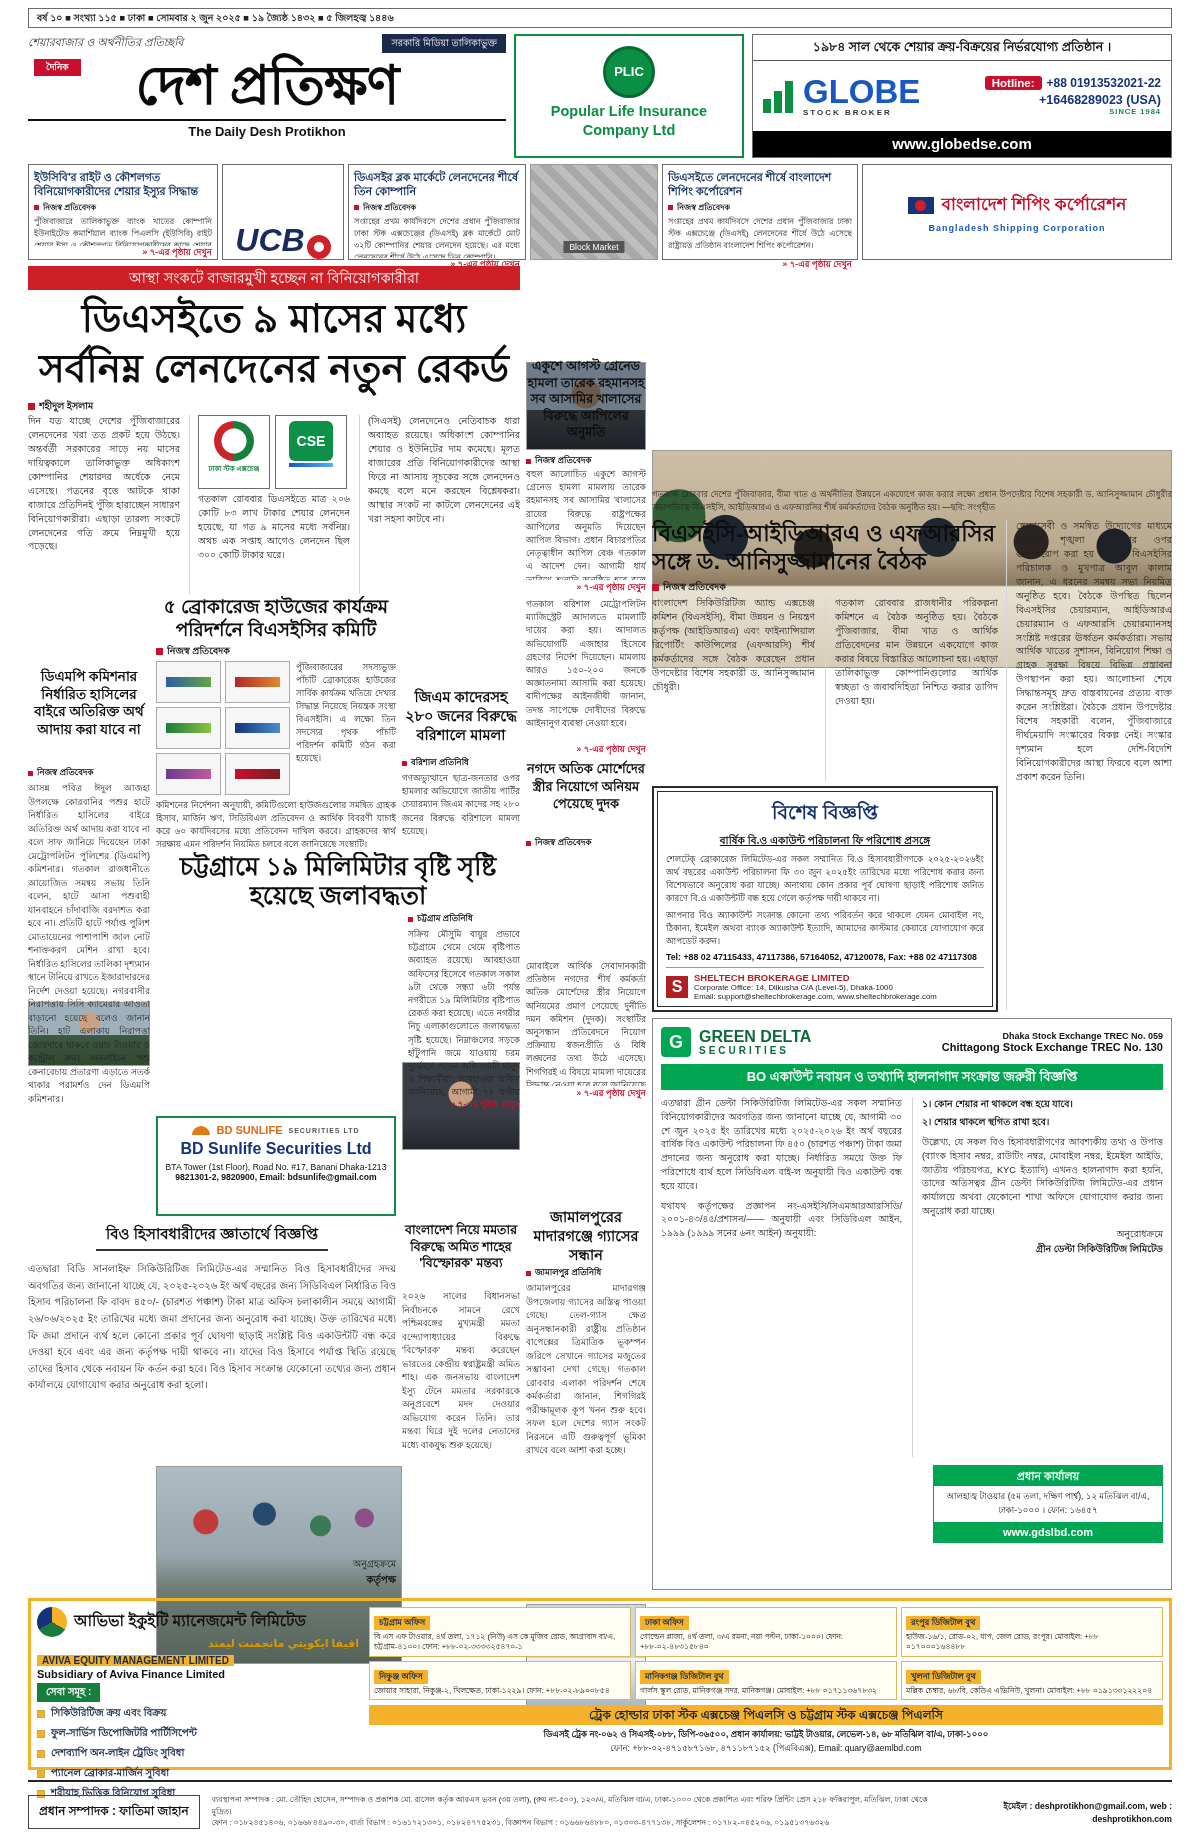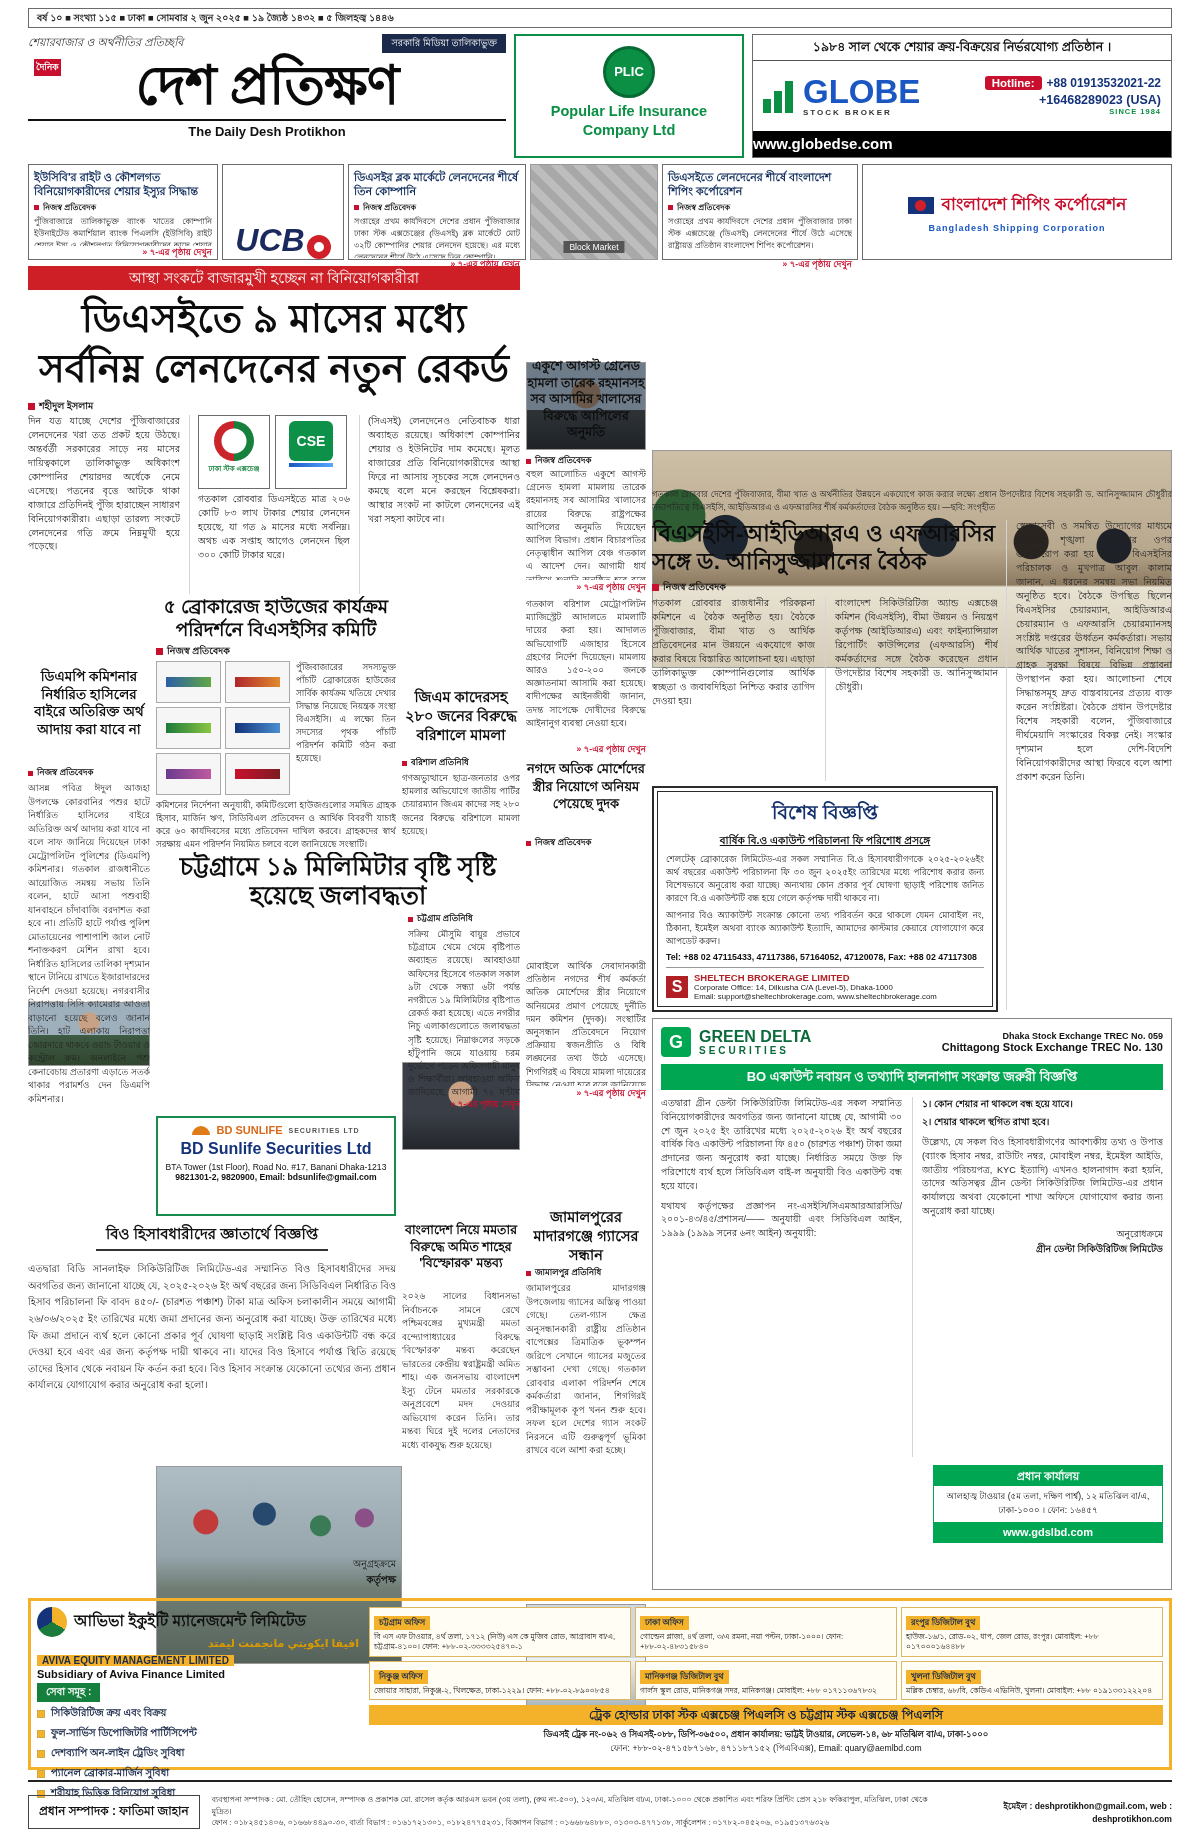--- a/index.html
+++ b/index.html
@@ -64,21 +64,21 @@
 <div id="page">
 
   <div class="abs bx" style="left:28px;top:8px;width:1144px;height:20px;font-size:9.5px;line-height:18px;padding-left:8px;font-weight:bold;color:#222">বর্ষ ১০ ■ সংখ্যা ১১৫ ■ ঢাকা ■ সোমবার ২ জুন ২০২৫ ■ ১৯ জ্যৈষ্ঠ ১৪৩২ ■ ৫ জিলহজ্ব ১৪৪৬</div>
 
   <div class="abs" style="left:28px;top:34px;width:478px;height:124px">
     <div style="display:flex;justify-content:space-between;align-items:center">
       <span style="font-size:11px;font-style:italic;color:#333">শেয়ারবাজার ও অর্থনীতির প্রতিচ্ছবি</span>
       <span style="background:#1b2a4a;color:#fff;font-size:9.5px;padding:2px 9px">সরকারি মিডিয়া তালিকাভুক্ত</span>
     </div>
     <div style="position:relative;text-align:center">
-      <span style="position:absolute;left:6px;top:6px;background:#c8102e;color:#fff;font-size:9px;padding:1px 2px;font-weight:bold">দৈনিক</span>
+      <span style="position:absolute;left:6px;top:6px;background:#c8102e;color:#fff;font-size:9px;padding:1px 12px;font-weight:bold">দৈনিক</span>
       <div style="font-size:54px;font-weight:bold;line-height:64px;letter-spacing:-1px;color:#0a0a0a">দেশ প্রতিক্ষণ</div>
     </div>
     <div style="border-top:2px solid #111;margin-top:2px;padding-top:3px;text-align:center;font-weight:bold;font-size:13px;color:#111">The Daily Desh Protikhon</div>
   </div>
 
   <div class="abs" style="left:514px;top:34px;width:230px;height:124px;border:2px solid #0a8f44;padding:8px;text-align:center">
     <div style="width:52px;height:52px;margin:2px auto;border-radius:50%;background:#0a8f44;border:3px solid #066a32;color:#fff;font-weight:bold;font-size:13px;line-height:46px">PLIC</div>
     <div style="color:#0a8f44;font-weight:bold;font-size:14.5px;line-height:1.3;margin-top:4px">Popular Life Insurance Company Ltd</div>
   </div>
 
@@ -96,21 +96,21 @@
       </div>
       <div style="margin-left:auto;text-align:right">
         <div style="display:flex;justify-content:flex-end;align-items:center;gap:5px">
           <span style="background:#c8102e;color:#fff;font-weight:bold;font-size:11.5px;padding:1px 7px;border-radius:3px">Hotline:</span>
           <span style="color:#14337a;font-weight:bold;font-size:12px">+88 01913532021-22</span>
         </div>
         <div style="color:#14337a;font-weight:bold;font-size:12.5px;margin-top:3px">+16468289023 (USA)</div>
         <div style="font-size:7.5px;color:#0a8f44;font-weight:bold;letter-spacing:1px">SINCE 1984</div>
       </div>
     </div>
-    <div style="background:#000;color:#fff;height:26px;line-height:26px;text-align:left;font-weight:bold;font-size:15px">www.globedse.com</div>
+    <div style="background:#000;color:#fff;height:26px;line-height:26px;text-align:center;font-weight:bold;font-size:15px">www.globedse.com</div>
   </div>
 
   <div class="abs bx" style="left:28px;top:164px;width:190px;height:96px;padding:5px">
     <div class="hl-blue" style="font-size:11px;line-height:1.3">ইউসিবি'র রাইট ও কৌশলগত বিনিয়োগকারীদের শেয়ার ইস্যুর সিদ্ধান্ত</div>
     <div class="byline" style="font-size:8px;margin:2px 0">
         <span class="sq" style="width:5px;height:5px"></span>
         <span>নিজস্ব প্রতিবেদক</span>
       </div>
     <div class="body-txt" style="font-size:8px;height:30px">পুঁজিবাজারে তালিকাভুক্ত ব্যাংক খাতের কোম্পানি ইউনাইটেড কমার্শিয়াল ব্যাংক পিএলসি (ইউসিবি) রাইট শেয়ার ইস্যু ও কৌশলগত বিনিয়োগকারীদের কাছে শেয়ার ইস্যুর সিদ্ধান্ত নিয়েছে।</div>
     <div class="more">» ৭-এর পৃষ্ঠায় দেখুন</div>
@@ -198,22 +198,22 @@
   <div class="abs photo ph-meeting" style="left:652px;top:266px;width:520px;height:218px"></div>
   <div class="abs body-txt" style="left:652px;top:488px;width:520px;height:28px;font-size:8.4px">গতকাল রোববার দেশের পুঁজিবাজার, বীমা খাত ও অর্থনীতির উন্নয়নে একযোগে কাজ করার লক্ষ্যে প্রধান উপদেষ্টার বিশেষ সহকারী ড. আনিসুজ্জামান চৌধুরীর সভাপতিত্বে বিএসইসি, আইডিআরএ ও এফআরসির শীর্ষ কর্মকর্তাদের বৈঠক অনুষ্ঠিত হয়।  —ছবি: সংগৃহীত</div>
   <div class="abs hl" style="left:652px;top:520px;width:346px;height:58px;font-size:22.5px;line-height:1.25;overflow:hidden">বিএসইসি-আইডিআরএ ও এফআরসির সঙ্গে ড. আনিসুজ্জামানের বৈঠক</div>
   <div class="abs" style="left:652px;top:580px;width:346px">
     <div class="byline">
         <span class="sq"></span>
         <span>নিজস্ব প্রতিবেদক</span>
       </div>
   </div>
   <div class="abs cols2" style="left:652px;top:597px;width:346px;height:184px;overflow:hidden">
+    <div class="body-txt">বাংলাদেশ সিকিউরিটিজ অ্যান্ড এক্সচেঞ্জ কমিশন (বিএসইসি), বীমা উন্নয়ন ও নিয়ন্ত্রণ কর্তৃপক্ষ (আইডিআরএ) এবং ফাইন্যান্সিয়াল রিপোর্টিং কাউন্সিলের (এফআরসি) শীর্ষ কর্মকর্তাদের সঙ্গে বৈঠক করেছেন প্রধান উপদেষ্টার বিশেষ সহকারী ড. আনিসুজ্জামান চৌধুরী।</div>
     <div class="body-txt">গতকাল রোববার রাজধানীর পরিকল্পনা কমিশনে এ বৈঠক অনুষ্ঠিত হয়। বৈঠকে পুঁজিবাজার, বীমা খাত ও আর্থিক প্রতিবেদনের মান উন্নয়নে একযোগে কাজ করার বিষয়ে বিস্তারিত আলোচনা হয়। এছাড়া তালিকাভুক্ত কোম্পানিগুলোর আর্থিক স্বচ্ছতা ও জবাবদিহিতা নিশ্চিত করার তাগিদ দেওয়া হয়।</div>
-    <div class="body-txt">বাংলাদেশ সিকিউরিটিজ অ্যান্ড এক্সচেঞ্জ কমিশন (বিএসইসি), বীমা উন্নয়ন ও নিয়ন্ত্রণ কর্তৃপক্ষ (আইডিআরএ) এবং ফাইন্যান্সিয়াল রিপোর্টিং কাউন্সিলের (এফআরসি) শীর্ষ কর্মকর্তাদের সঙ্গে বৈঠক করেছেন প্রধান উপদেষ্টার বিশেষ সহকারী ড. আনিসুজ্জামান চৌধুরী।</div>
   </div>
   <div class="abs body-txt" style="left:1006px;top:520px;width:166px;height:490px;border-left:1px solid #d5d5d5;padding-left:9px">স্বেচ্ছাসেবী ও সমন্বিত উদ্যোগের মাধ্যমে বাজারে শৃঙ্খলা ফেরানোর ওপর গুরুত্বারোপ করা হয় বৈঠকে। বিএসইসির পরিচালক ও মুখপাত্র আবুল কালাম জানান, এ ধরনের সমন্বয় সভা নিয়মিত অনুষ্ঠিত হবে। বৈঠকে উপস্থিত ছিলেন বিএসইসির চেয়ারম্যান, আইডিআরএ চেয়ারম্যান ও এফআরসি চেয়ারম্যানসহ সংশ্লিষ্ট দপ্তরের ঊর্ধ্বতন কর্মকর্তারা। সভায় আর্থিক খাতের সুশাসন, বিনিয়োগ শিক্ষা ও গ্রাহক সুরক্ষা বিষয়ে বিভিন্ন প্রস্তাবনা উপস্থাপন করা হয়। আলোচনা শেষে সিদ্ধান্তসমূহ দ্রুত বাস্তবায়নের প্রত্যয় ব্যক্ত করেন সংশ্লিষ্টরা। বৈঠকে প্রধান উপদেষ্টার বিশেষ সহকারী বলেন, পুঁজিবাজারে দীর্ঘমেয়াদি সংস্কারের বিকল্প নেই। সংস্কার দৃশ্যমান হলে দেশি-বিদেশি বিনিয়োগকারীদের আস্থা ফিরবে বলে আশা প্রকাশ করেন তিনি।</div>
 
   <div class="abs" style="left:652px;top:786px;width:346px;height:226px;border:2px solid #2b2b2b;padding:3px">
     <div style="border:1px solid #2b2b2b;height:100%;padding:6px 8px">
       <div class="ct" style="font-size:19px;font-weight:bold;color:#14306b">বিশেষ বিজ্ঞপ্তি</div>
       <div class="ct" style="font-size:10.5px;font-weight:bold;text-decoration:underline;margin:3px 0">বার্ষিক বি.ও একাউন্ট পরিচালনা ফি পরিশোধ প্রসঙ্গে</div>
       <div class="body-txt" style="font-size:8.7px">শেলটেক্‌ ব্রোকারেজ লিমিটেড-এর সকল সম্মানিত বি.ও হিসাবধারীগণকে ২০২৫-২০২৬ইং অর্থ বছরের একাউন্ট পরিচালনা ফি ৩০ জুন ২০২৫ইং তারিখের মধ্যে পরিশোধ করার জন্য বিশেষভাবে অনুরোধ করা যাচ্ছে। অন্যথায় কোন প্রকার পূর্ব ঘোষণা ছাড়াই পরিশোধ জনিত কারণে বি.ও একাউন্টটি বন্ধ হয়ে গেলে কর্তৃপক্ষ দায়ী থাকবে না।</div>
       <div class="body-txt" style="font-size:8.7px;margin-top:4px">আপনার বিও অ্যাকাউন্ট সংক্রান্ত কোনো তথ্য পরিবর্তন করে থাকলে যেমন মোবাইল নং, ঠিকানা, ইমেইল অথবা ব্যাংক অ্যাকাউন্ট ইত্যাদি, আমাদের কাস্টমার কেয়ারে যোগাযোগ করে আপডেট করুন।</div>
       <div style="font-size:8.8px;font-weight:bold;margin-top:4px">Tel: +88 02 47115433, 47117386, 57164052, 47120078, Fax: +88 02 47117308</div>

